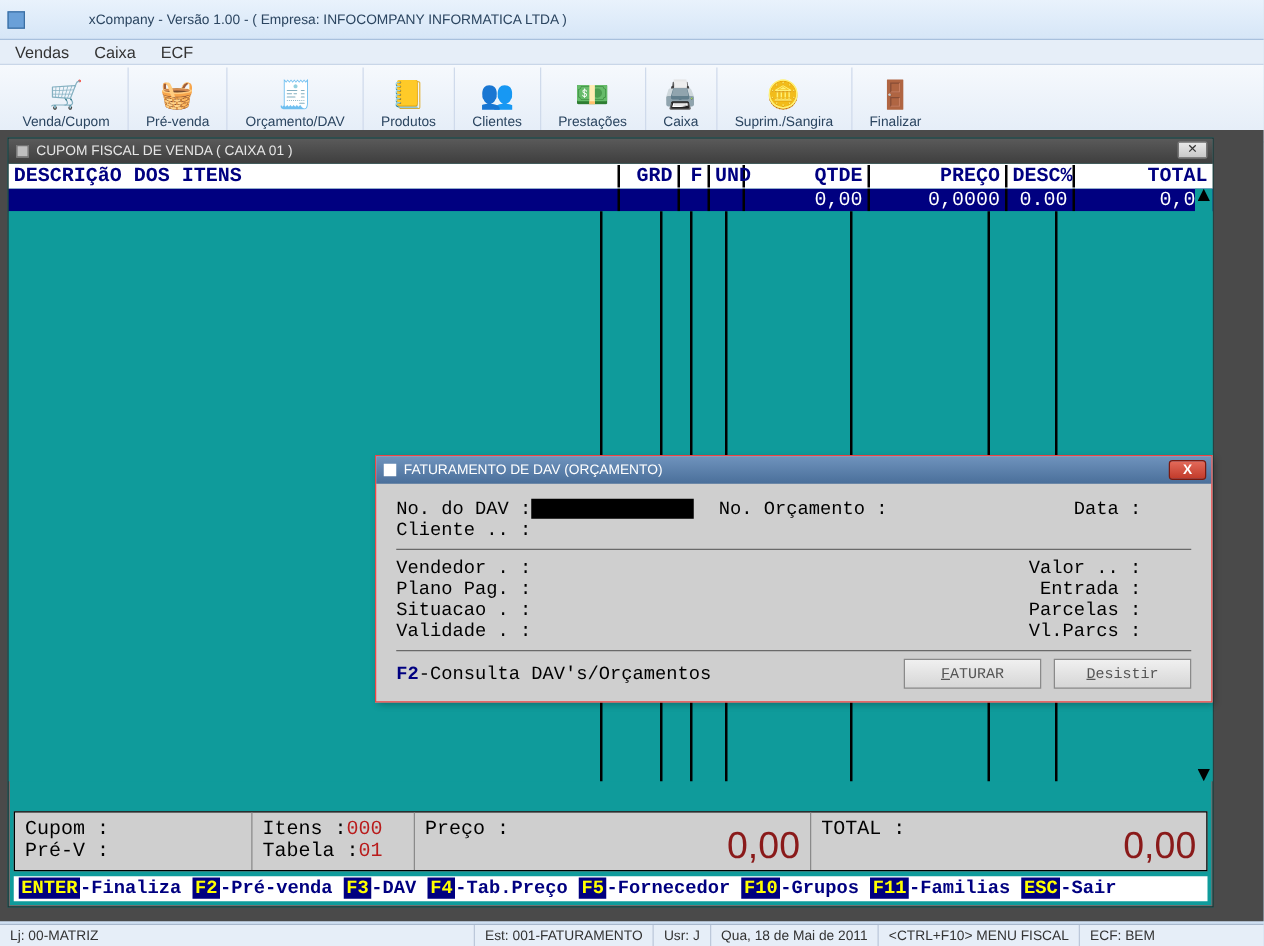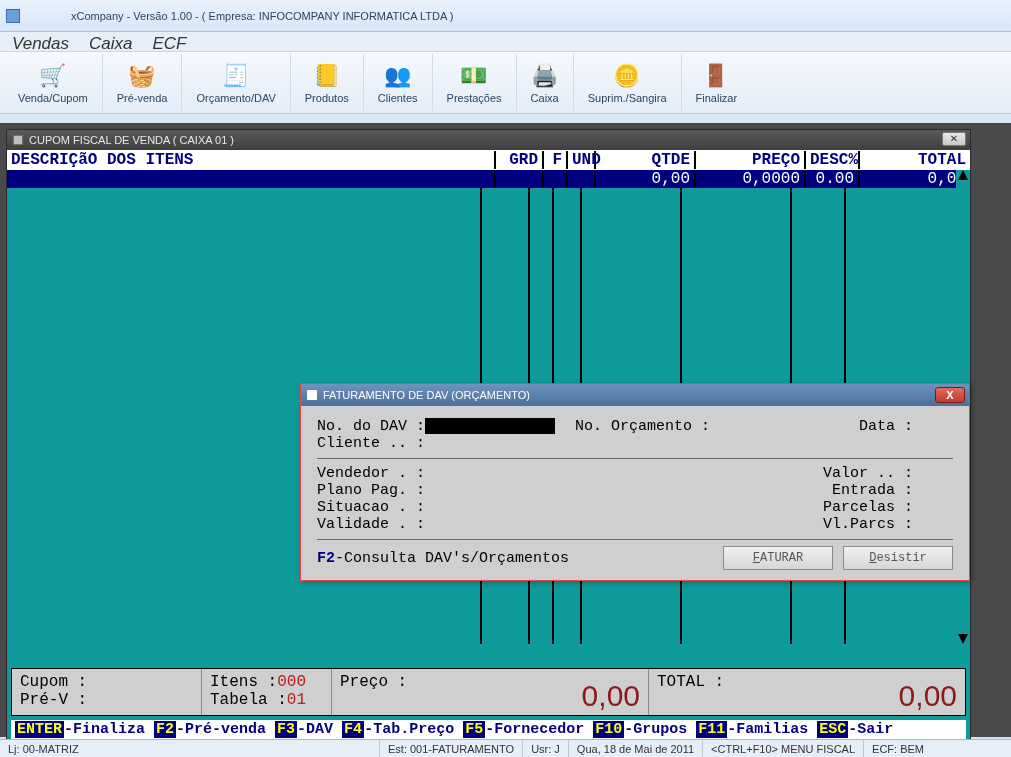--- a/index.html
+++ b/index.html
@@ -31,24 +31,23 @@
     margin-right: 6px;
   }
   
   .menubar {
     height: 20px;
     background: #e6eef8;
     border-bottom: 1px solid #c9d6e8;
     display: flex;
     align-items: flex-start;
     padding: 0 4px;
-    font-size: 17px;
+    font-size: 13px;
     color: #333;
     gap: 4px;
-    font-style: italic;
   }
   .menubar span { padding: 2px 8px; }
   
   .toolbar {
     height: 62px;
     background: linear-gradient(#f6f9fd, #e3ecf7);
     border-bottom: 1px solid #b8c8dd;
     display: flex;
     align-items: center;
     padding: 0 4px;
@@ -71,21 +70,20 @@
     font-size: 22px;
     margin-bottom: 2px;
   }
   
   .work {
     position: absolute;
     left: 0; right: 0;
     top: 104px; bottom: 20px;
     background: #4a4a4a;
     padding: 6px;
-    margin-top: 19px;
   }
   
   .fiscal {
     position: absolute;
     left: 6px; right: 40px; top: 6px;
     height: 616px;
     background: #0f9b9b;
     border: 1px solid #2b2b2b;
     box-shadow: 0 0 0 1px #6f6f6f inset;
   }

